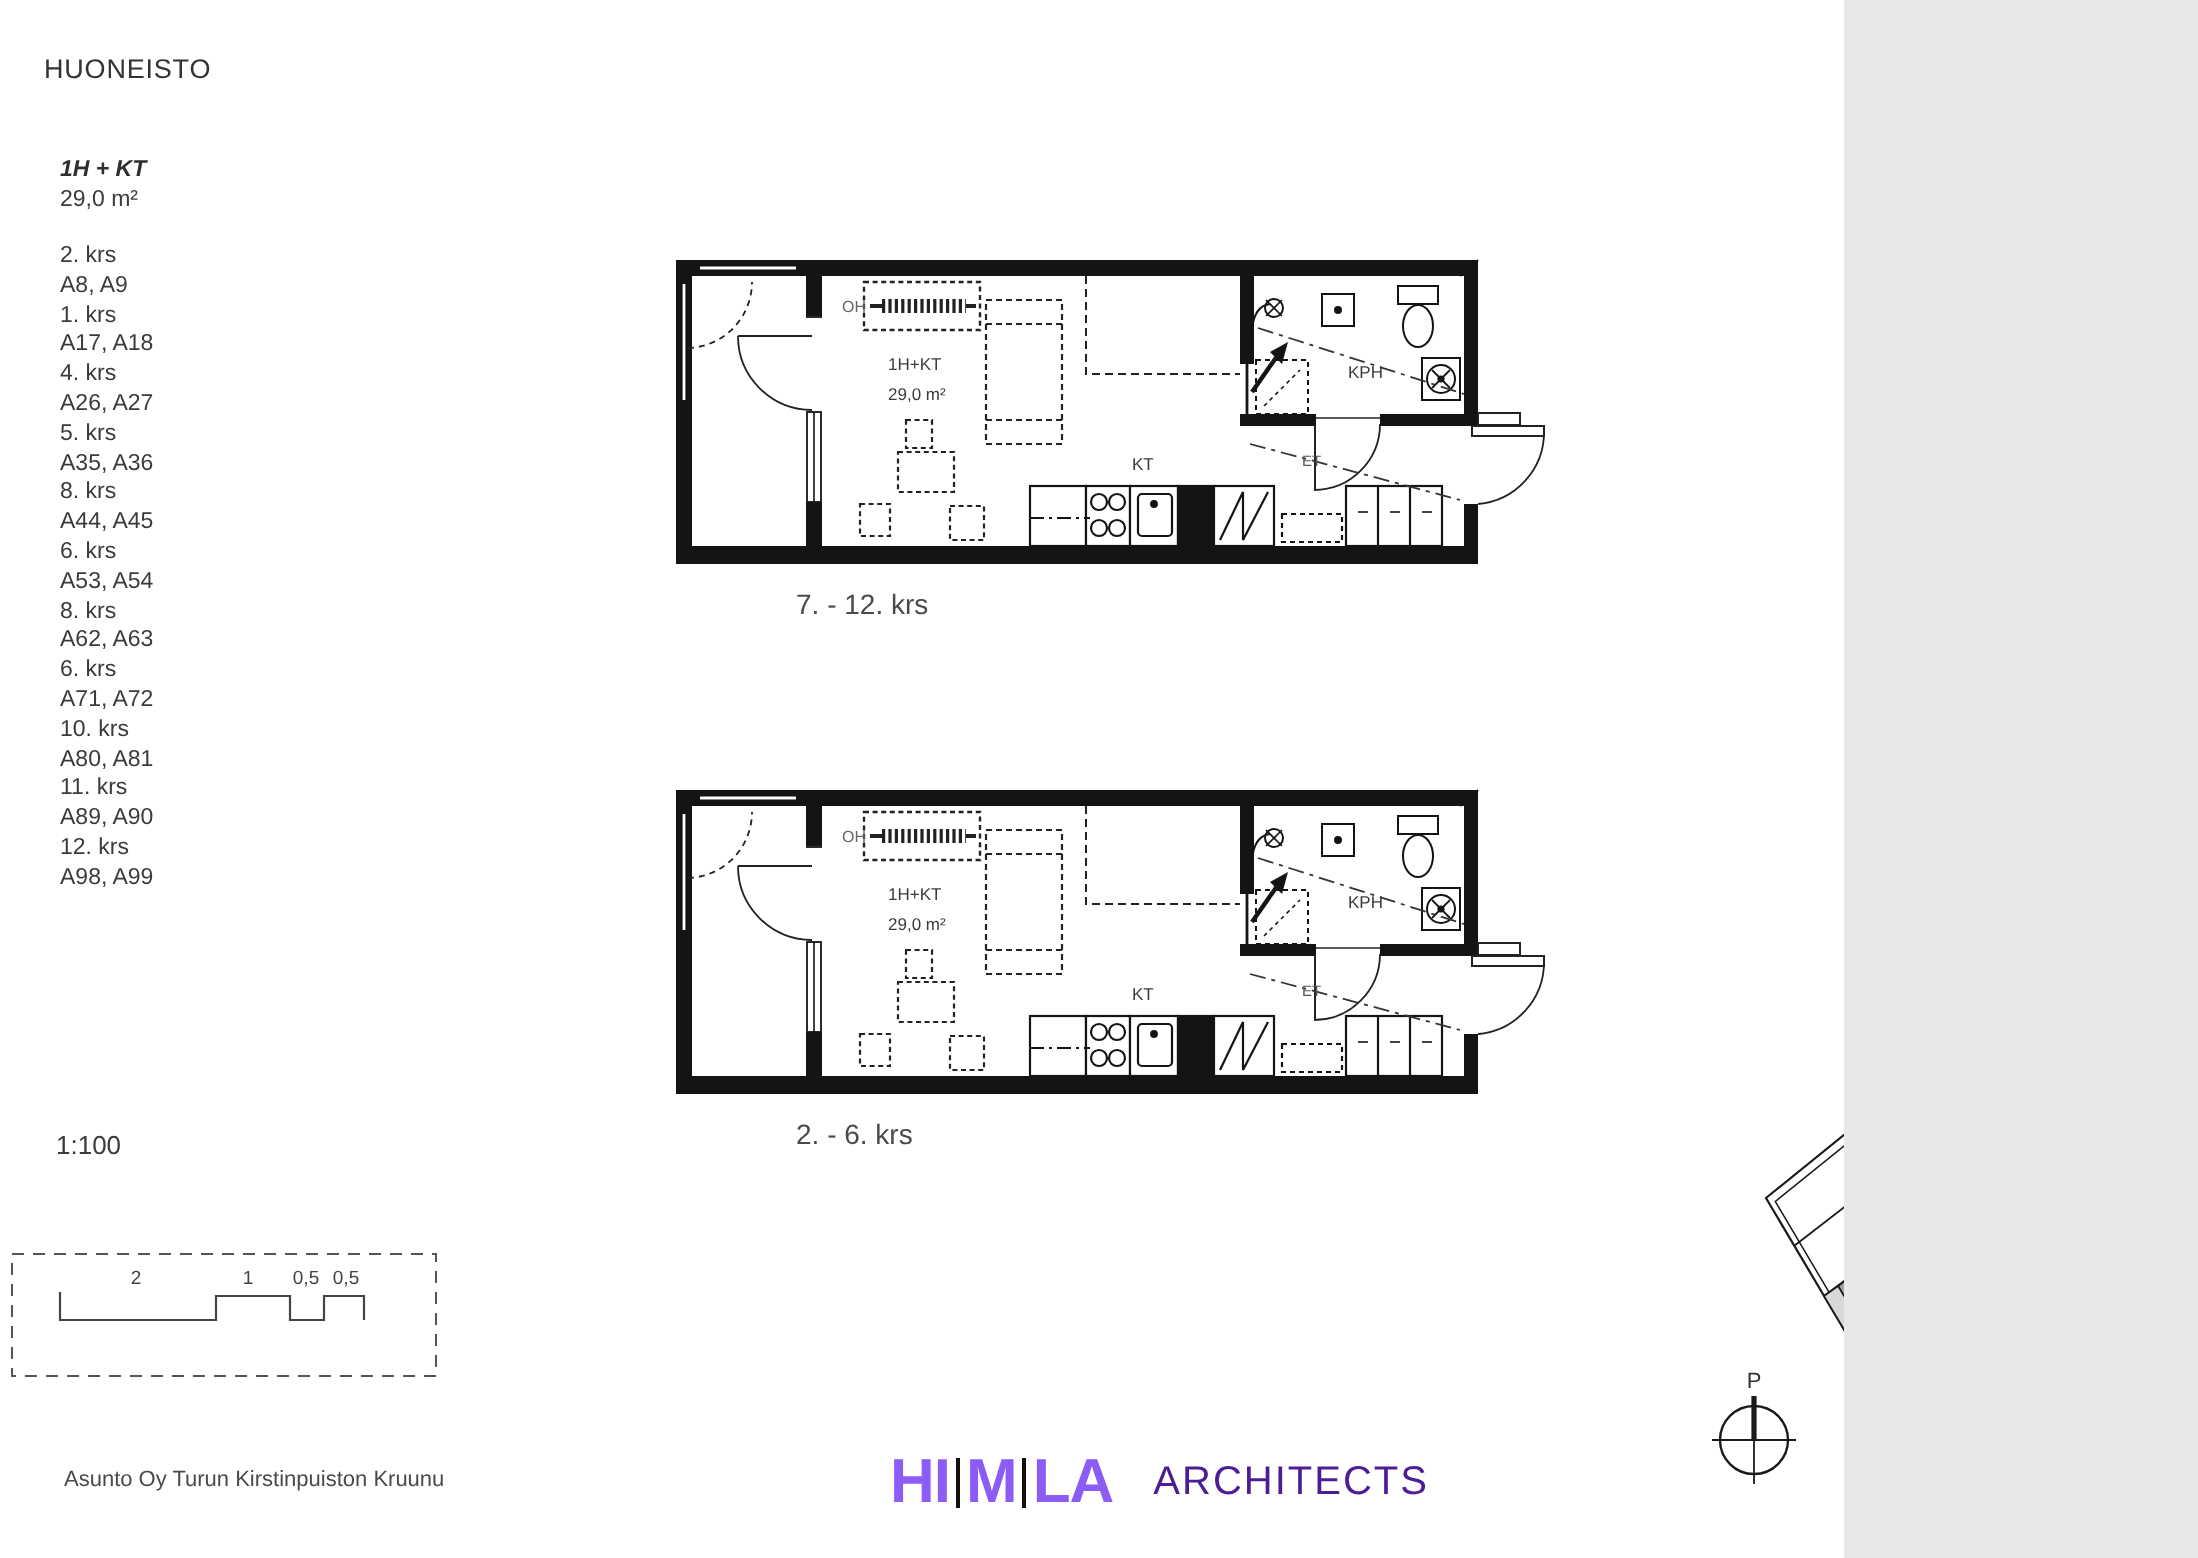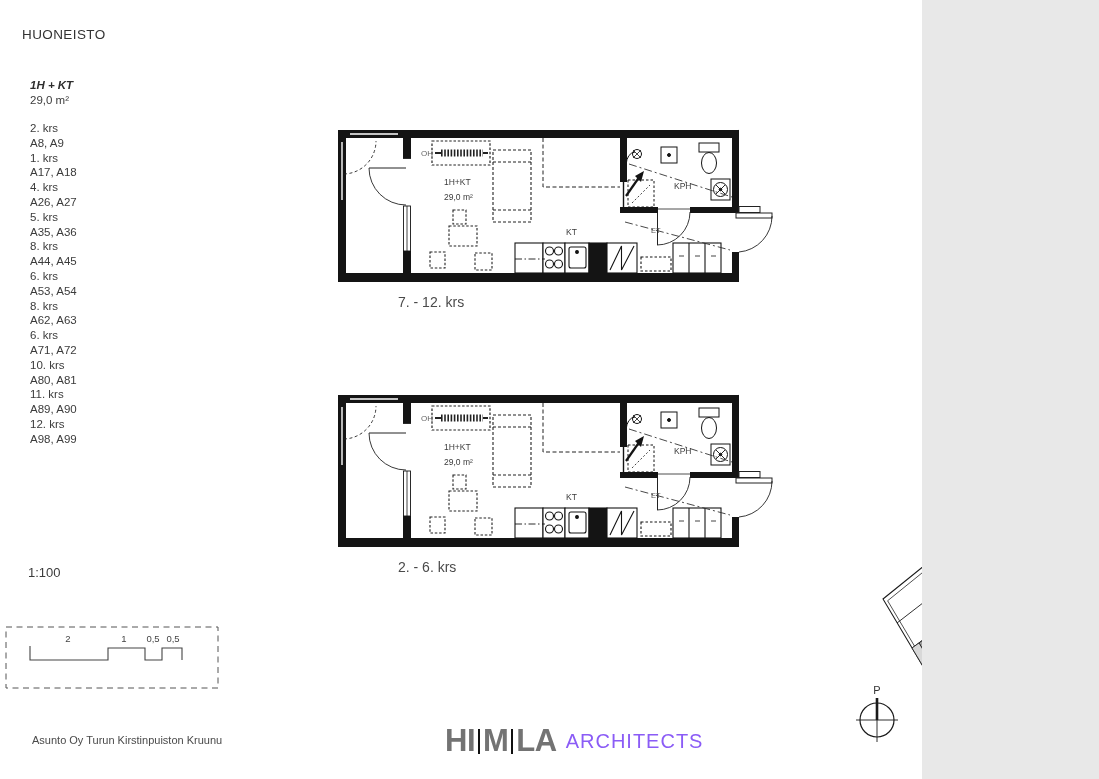--- a/index.html
+++ b/index.html
@@ -15,23 +15,23 @@
   .plan{left:338px;width:440px;height:192px;text-align:center;}
   .plan-top{top:128px;}
   .plan-bottom{top:393px;}
   .plan-caption{position:absolute;left:60px;top:166px;font-size:14px;color:#4a4a4a;}
   svg text{font-family:"Liberation Sans",sans-serif;}
   .scale-ratio{left:28px;top:565px;font-size:13px;color:#3b3b3b;text-align:center;}
   .scalebar{left:5px;top:622px;}
   .project-name{left:32px;top:698px;font-size:11px;color:#4a4a4a;margin-top:36px;}
   .addresses{left:30px;top:731px;font-size:11px;line-height:14px;color:#4a4a4a;}
   .logo{left:445px;top:724px;display:flex;align-items:center;height:34px;}
-  .logo-word{display:flex;align-items:center;font-size:31px;font-weight:800;color:#737373;letter-spacing:-0.5px;}
+  .logo-word{display:flex;align-items:center;font-size:31px;font-weight:800;color:#8b5cf6;letter-spacing:-0.5px;}
   .logo-bar{width:2px;height:25px;background:#101010;margin:0 3px;}
-  .logo-suffix{font-size:20px;color:#8b5cf6;letter-spacing:1px;margin-left:9px;font-weight:400;}
+  .logo-suffix{font-size:20px;color:#4c1d95;letter-spacing:1px;margin-left:20px;font-weight:400;}
   .siteplan{left:855px;top:498px;}
   .date{left:1000px;top:744px;width:66px;text-align:right;font-size:17px;font-style:italic;color:#ef4444;}
 </style>
 </head>
 <body>
 
 <div class="page">
 
   <div class="abs doc-title">HUONEISTO</div>
 

